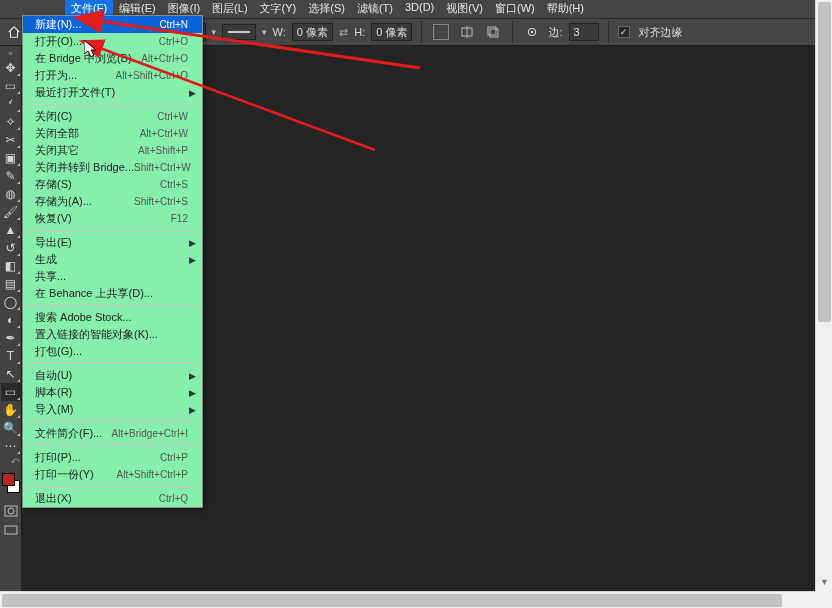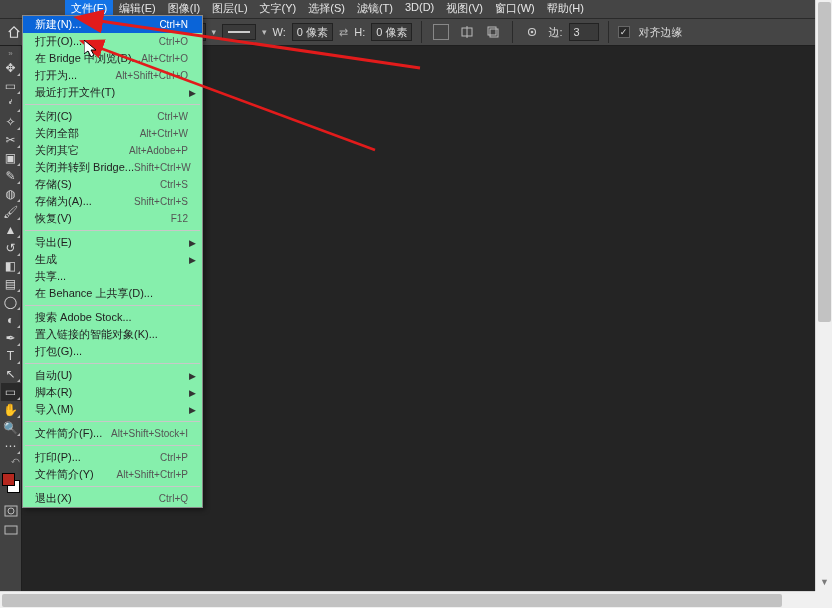--- a/index.html
+++ b/index.html
@@ -211,21 +211,21 @@
       <div class="row">
         <span>关闭(C)</span>
         <span class="sc">Ctrl+W</span>
       </div>
       <div class="row">
         <span>关闭全部</span>
         <span class="sc">Alt+Ctrl+W</span>
       </div>
       <div class="row">
         <span>关闭其它</span>
-        <span class="sc">Alt+Adobe+P</span>
+        <span class="sc">Alt+Shift+P</span>
       </div>
       <div class="row">
         <span>关闭并转到 Bridge...</span>
         <span class="sc">Shift+Ctrl+W</span>
       </div>
       <div class="row">
         <span>存储(S)</span>
         <span class="sc">Ctrl+S</span>
       </div>
       <div class="row">
@@ -270,29 +270,29 @@
         <span>脚本(R)</span>
         <span class="arr">▶</span>
       </div>
       <div class="row">
         <span>导入(M)</span>
         <span class="arr">▶</span>
       </div>
       <div class="divider"></div>
       <div class="row">
         <span>文件简介(F)...</span>
-        <span class="sc">Alt+Shift+Stock+I</span>
+        <span class="sc">Alt+Bridge+Ctrl+I</span>
       </div>
       <div class="divider"></div>
       <div class="row">
         <span>打印(P)...</span>
         <span class="sc">Ctrl+P</span>
       </div>
       <div class="row">
-        <span>文件简介(Y)</span>
+        <span>打印一份(Y)</span>
         <span class="sc">Alt+Shift+Ctrl+P</span>
       </div>
       <div class="divider"></div>
       <div class="row">
         <span>退出(X)</span>
         <span class="sc">Ctrl+Q</span>
       </div>
     </div>
 
   <svg class="arrows" width="826" height="604">

